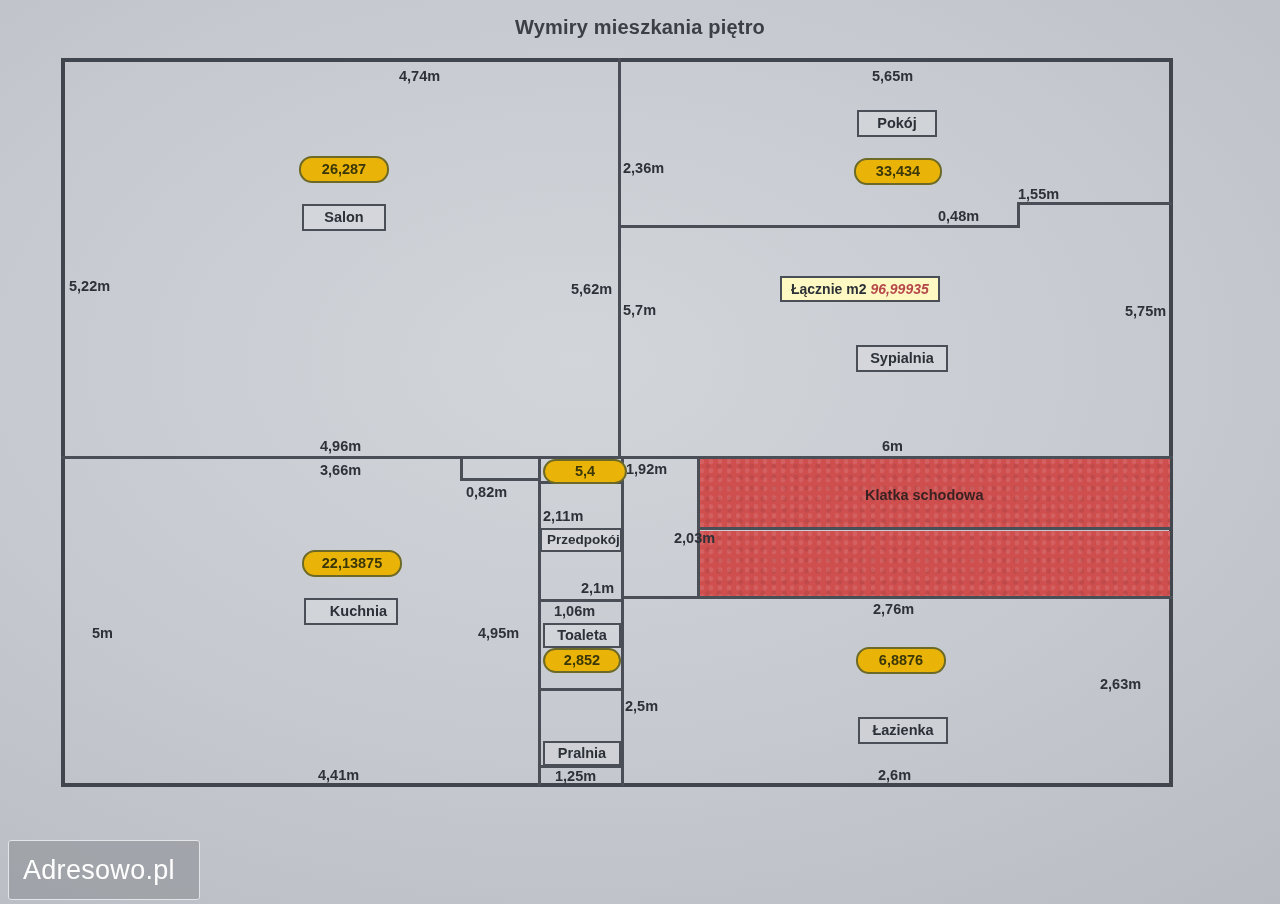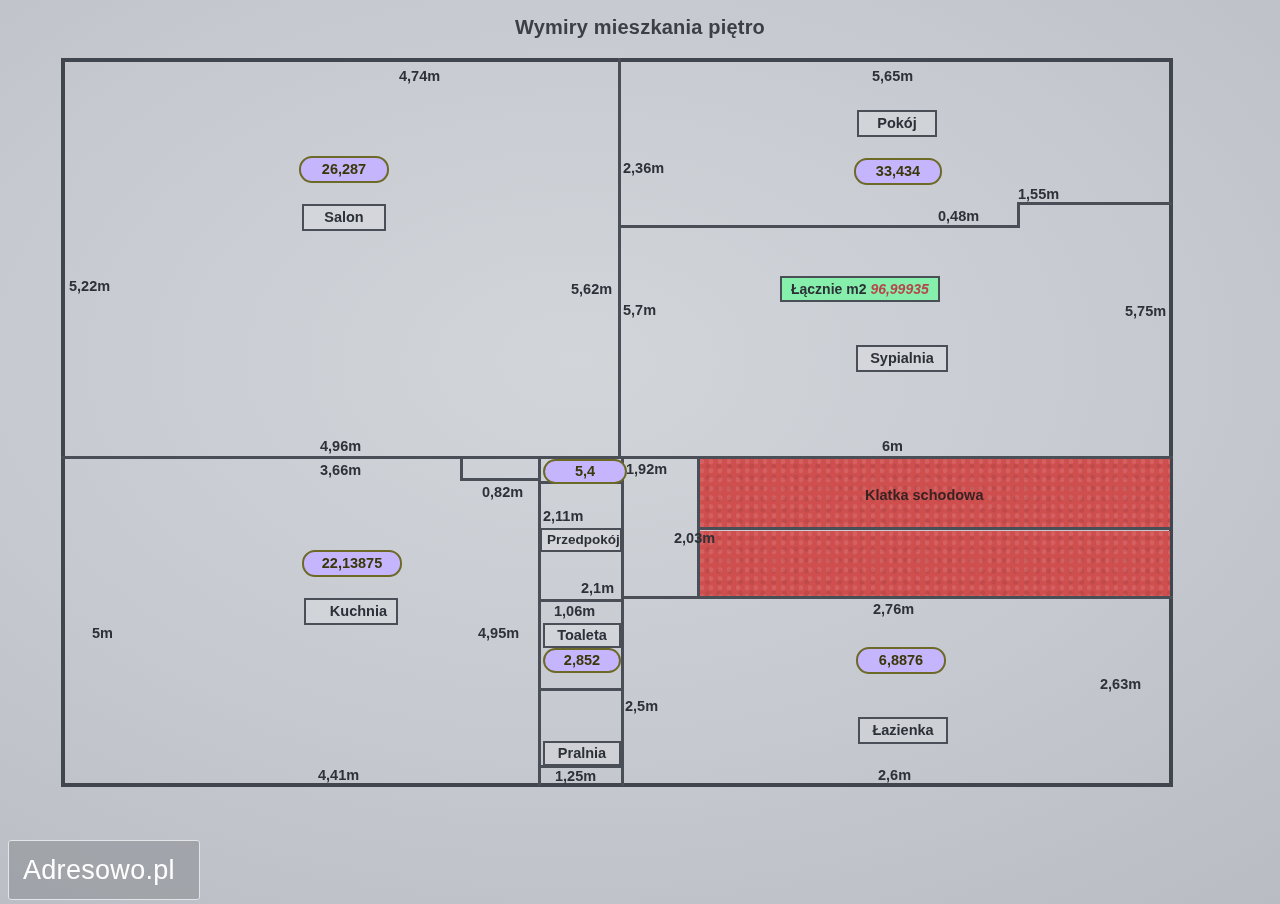--- a/index.html
+++ b/index.html
@@ -54,27 +54,27 @@
   .tagbox{
     position:absolute;
     border:2.5px solid #4a4e57;
     background:rgba(255,255,255,0.16);
     font-size:14.5px;font-weight:bold;color:#2c3037;
     padding:3px 9px;
     white-space:nowrap;
     line-height:1.15;
   }
   .tagbox.area{
-    background:#c4b5fd;
+    background:#eab308;
     border-color:#6d6a27;
     color:#3a3708;
     border-radius:13px;
   }
   .tagbox.total{
-    background:#86efac;
+    background:#fef9c3;
     border-color:#4a4e57;
     color:#2c3037;
     font-size:14px;
   }
   .tagbox.total .num{color:#b5474a;font-style:italic;font-weight:bold;}
   .stair-label{
     position:absolute;
     font-size:14.5px;font-weight:bold;color:#3a2222;
     white-space:nowrap;
   }
@@ -161,21 +161,21 @@
   <div class="dim" style="left:872px;top:68px;">5,65m</div>
   <div class="dim" style="left:623px;top:160px;">2,36m</div>
   <div class="dim" style="left:938px;top:208px;">0,48m</div>
   <div class="dim" style="left:1018px;top:186px;">1,55m</div>
 
   <div class="dim" style="left:623px;top:302px;">5,7m</div>
   <div class="dim" style="left:1125px;top:303px;">5,75m</div>
   <div class="dim" style="left:882px;top:438px;">6m</div>
 
   <div class="dim" style="left:320px;top:462px;">3,66m</div>
-  <div class="dim" style="left:482px;top:484px;">0,82m</div>
+  <div class="dim" style="left:466px;top:484px;">0,82m</div>
   <div class="dim" style="left:92px;top:625px;">5m</div>
   <div class="dim" style="left:478px;top:625px;">4,95m</div>
   <div class="dim" style="left:318px;top:767px;">4,41m</div>
 
   <div class="dim" style="left:626px;top:461px;">1,92m</div>
   <div class="dim" style="left:543px;top:508px;">2,11m</div>
   <div class="dim" style="left:674px;top:530px;">2,03m</div>
   <div class="dim" style="left:581px;top:580px;">2,1m</div>
   <div class="dim" style="left:554px;top:603px;">1,06m</div>
   <div class="dim" style="left:625px;top:698px;">2,5m</div>

